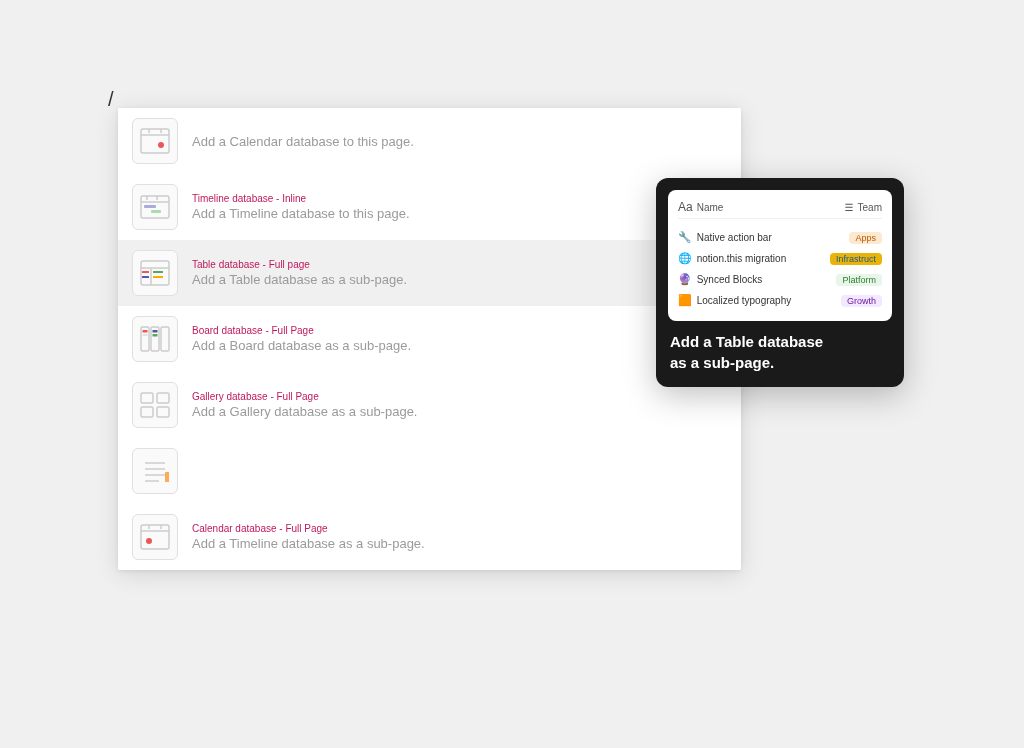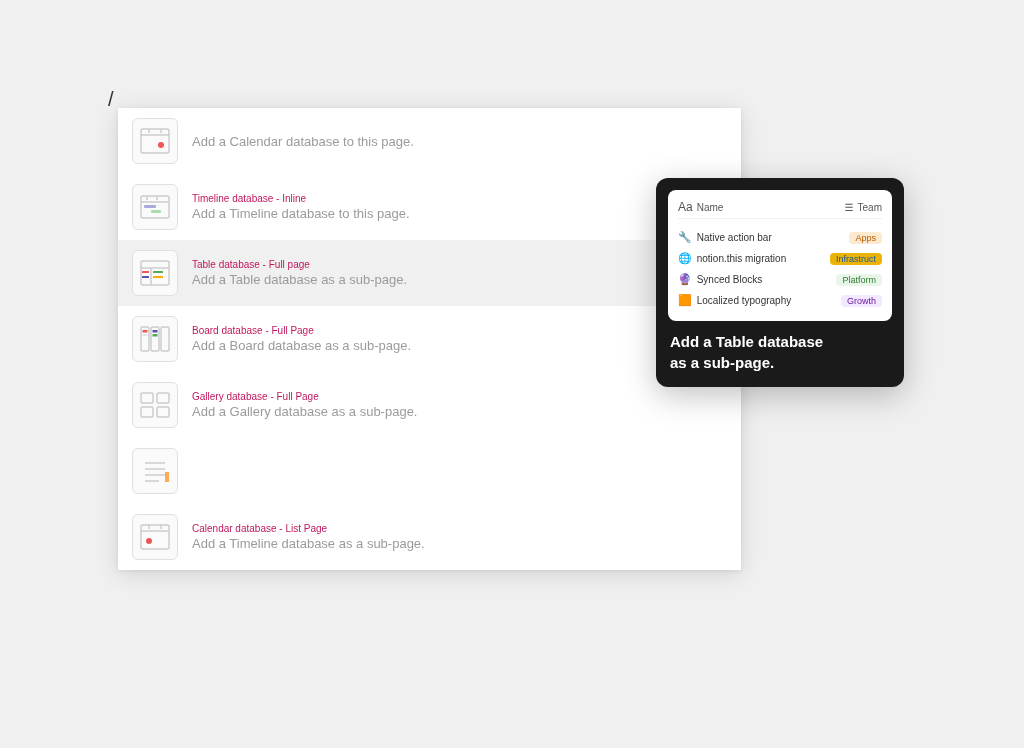--- a/index.html
+++ b/index.html
@@ -273,21 +273,21 @@
     <div class="menu-item-icon">
       <svg class="icon-svg" viewBox="0 0 36 36" fill="none" xmlns="http://www.w3.org/2000/svg">
         <rect x="4" y="6" width="28" height="24" rx="2" stroke="#ccc" stroke-width="1.5" fill="none"></rect>
         <line x1="4" y1="12" x2="32" y2="12" stroke="#ccc" stroke-width="1.5"></line>
         <line x1="12" y1="6" x2="12" y2="10" stroke="#ccc" stroke-width="1.5"></line>
         <line x1="24" y1="6" x2="24" y2="10" stroke="#ccc" stroke-width="1.5"></line>
         <circle cx="12" cy="22" r="3" fill="#e55"></circle>
       </svg>
     </div>
     <div class="menu-item-text">
-      <span class="menu-item-title">Calendar database - List Page</span>
+      <span class="menu-item-title">Calendar database - Full Page</span>
       <span class="menu-item-desc">Add a Timeline database as a sub-page.</span>
     </div>
   </div>
 
 </div>
 
 <div class="tooltip-card">
   <div class="tooltip-preview">
     <div class="preview-header">
       <div class="preview-header-name">

